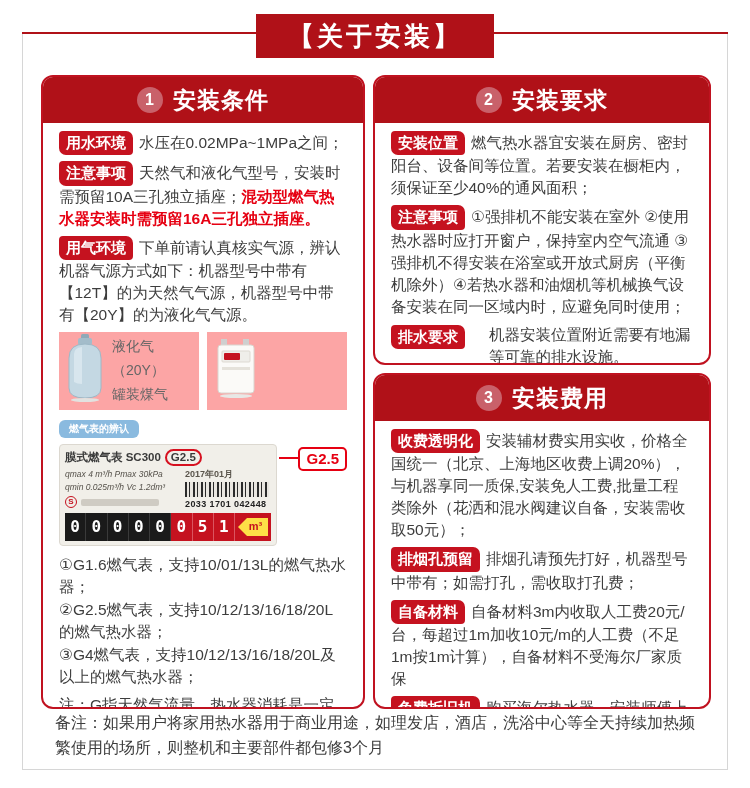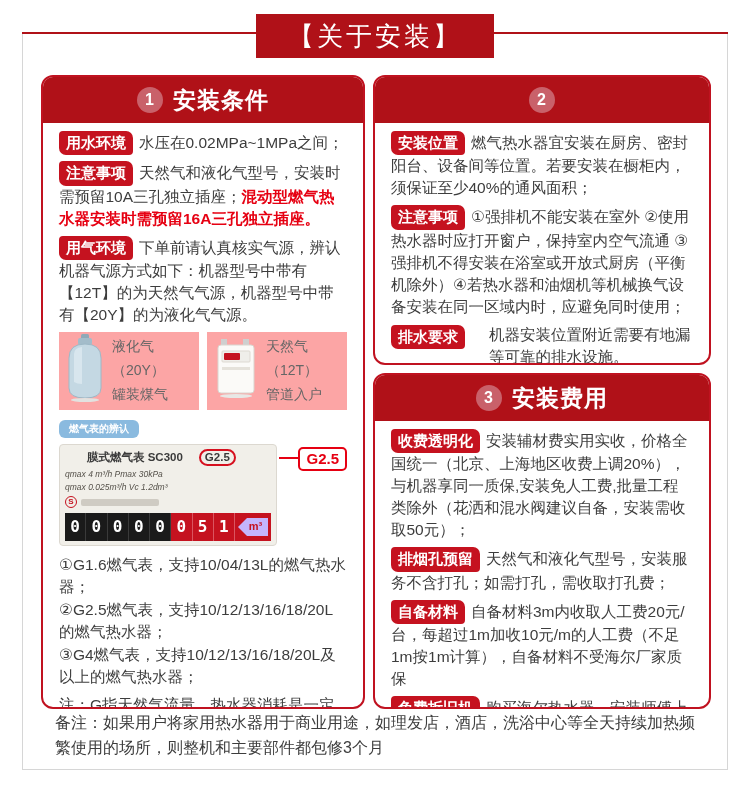--- a/index.html
+++ b/index.html
@@ -2,21 +2,21 @@
 <html><head>
 <meta charset="utf-8">
 <style>
   * { margin:0; padding:0; box-sizing:border-box; }
   html,body { width:750px; background:#fff; font-family:"Liberation Sans","DejaVu Sans",sans-serif; }
   .page { position:relative; width:750px; height:788px; overflow:hidden; background:#fff; }
 
   
   .top-line { position:absolute; left:22px; right:22px; top:32px; height:2px; background:#b01118; z-index:1; }
   .title-box { position:absolute; left:50%; transform:translateX(-50%); top:14px; width:238px; height:44px;
-               background:#b01118; color:#fff; font-size:26px; font-weight:normal; letter-spacing:3px;
+               background:#b01118; color:#fff; font-size:26px; font-weight:bold; letter-spacing:3px;
                display:flex; align-items:center; justify-content:center; z-index:2; }
 
   
   .container { position:absolute; left:22px; top:33px; width:706px; height:737px;
                border:1px solid #d6d6d6; border-top:none; background:#fff; }
 
   
   .panel { position:absolute; background:#fff; border:2px solid #c01220; border-radius:12px; overflow:hidden; }
   .panel-1 { left:18px;  top:42px;  width:324px; height:634px; }
   .panel-2 { left:350px; top:42px;  width:338px; height:290px; }
@@ -40,41 +40,41 @@
   .gas-label { font-size:14px; color:#666; line-height:1.7; }
 
   
   .blue-badge { display:inline-block; background:#8abadf; color:#fff; font-weight:bold; font-size:10px;
                 padding:2px 10px; border-radius:6px; margin:2px 0 6px; }
 
   
   .meter-wrap { position:relative; height:104px; margin-bottom:6px; }
   .meter { position:absolute; left:0; top:0; width:218px; height:102px; background:#f1efe9;
            border:1px solid #dcd8d0; border-radius:4px; padding:4px 5px; }
-  .meter-row1 { display:flex; align-items:center; gap:16px;margin-left:22px; }
+  .meter-row1 { display:flex; align-items:center; gap:4px; }
   .meter-name { font-size:11.5px; font-weight:bold; color:#3a3a3a; white-space:nowrap; }
   .meter-model { font-size:11.5px; font-weight:bold; color:#3a3a3a; border:2px solid #d6101f; border-radius:9px;
                  padding:0 4px; line-height:13px; }
   .meter-mid { display:flex; justify-content:space-between; margin-top:2px; }
   .meter-specs { font-size:8.5px; color:#55514a; line-height:1.55; font-style:italic; white-space:nowrap; }
   .brand-row { display:flex; align-items:center; gap:4px; margin-top:2px; }
   .logo-s { width:12px; height:12px; border:1px solid #c5121f; border-radius:50%; color:#c5121f; font-size:8px;
             font-weight:bold; display:flex; align-items:center; justify-content:center; font-style:normal; }
   .blur-bar { width:78px; height:7px; background:#cfcbc3; border-radius:2px; }
   .meter-right { text-align:left; width:86px; flex:none; }
   .meter-date { font-size:9px; color:#5a554c; font-weight:bold; margin-bottom:1px; }
   .barcode { width:84px; height:15px; background:repeating-linear-gradient(90deg,#2b2b2b 0 2px,#e9e6e0 2px 4px,#2b2b2b 4px 5px,#e9e6e0 5px 8px); }
   .barcode-num { font-size:9px; font-weight:bold; color:#222; letter-spacing:0.4px; margin-top:1px; }
   .counter { position:absolute; left:5px; right:5px; bottom:4px; height:28px; display:flex; }
   .dg { flex:1; display:flex; align-items:center; justify-content:center; color:#fff; font-weight:bold;
         font-size:16px; font-family:"DejaVu Sans Mono",monospace; }
   .dg.black { background:#1a1a1a; border-right:1px solid #3a3a3a; }
   .dg.red { background:#c5121f; border-right:1px solid #da5560; }
   .unit-cell { width:36px; background:#c5121f; display:flex; align-items:center; justify-content:center; }
-  .unit-tag { width:30px; height:18px; background:#c4b5fd; color:#c5121f; font-size:11px; font-weight:bold;
+  .unit-tag { width:30px; height:18px; background:#fde047; color:#c5121f; font-size:11px; font-weight:bold;
               display:flex; align-items:center; justify-content:center; padding-left:5px;
               clip-path:polygon(0 50%, 30% 0, 100% 0, 100% 100%, 30% 100%); }
   .callout-line { position:absolute; left:220px; top:13px; width:24px; height:2px; background:#e60012; }
   .callout-arrowhead { position:absolute; left:243px; top:9px; width:0; height:0;
                        border-left:7px solid #e60012; border-top:5px solid transparent; border-bottom:5px solid transparent; }
   .callout-box { position:absolute; right:0; top:3px; border:2px solid #e60012; color:#e60012; font-weight:bold;
                  font-size:15px; padding:0 6px; border-radius:5px; background:#fff; line-height:20px; }
 
   .meter-notes div { margin-bottom:1px; }
   .note { margin-top:6px; }
@@ -128,43 +128,44 @@
               <svg width="46" height="62" viewBox="0 0 46 62">
                 <rect x="8" y="2" width="6" height="8" fill="#cfcfcf"></rect>
                 <rect x="30" y="2" width="6" height="8" fill="#cfcfcf"></rect>
                 <rect x="5" y="8" width="36" height="48" rx="3" fill="#fbfaf8" stroke="#d9d6d0"></rect>
                 <rect x="9" y="14" width="28" height="11" rx="1" fill="#efeeea" stroke="#ddd9d2"></rect>
                 <rect x="11" y="16" width="16" height="7" rx="1" fill="#c5121f"></rect>
                 <rect x="9" y="30" width="28" height="3" fill="#e5e2db"></rect>
                 <ellipse cx="23" cy="59" rx="16" ry="2" fill="#e8e8e6"></ellipse>
               </svg>
             </span>
-            <div class="gas-label">
-              <div>天然气（12T）</div>
-              <div>管道入户</div>
-            </div>
           </div>
         </div>
 
         <div class="blue-badge">燃气表的辨认</div>
 
         <div class="meter-wrap">
           <div class="meter">
             <div class="meter-row1">
               <span class="meter-name">膜式燃气表 SC300</span>
               <span class="meter-model">G2.5</span>
             </div>
             <div class="meter-mid">
               <div class="meter-specs">
                 <div>qmax 4  m³/h  Pmax 30kPa</div>
-                <div>qmax 0.025m³/h  Vc 1.2dm³</div>
+                <div>qmin 0.025m³/h  Vc 1.2dm³</div>
                 <div class="brand-row">
                   <span class="logo-s">S</span>
                   <span class="blur-bar"></span>
                 </div>
+              </div>
+              <div class="meter-right">
+                <div class="meter-date">2017年01月</div>
+                <div class="barcode"></div>
+                <div class="barcode-num">2033 1701 042448</div>
               </div>
             </div>
             <div class="counter">
               <span class="dg black">0</span>
               <span class="dg black">0</span>
               <span class="dg black">0</span>
               <span class="dg black">0</span>
               <span class="dg black">0</span>
               <span class="dg red">0</span>
               <span class="dg red">5</span>
@@ -173,31 +174,32 @@
                 <span class="unit-tag">m³</span>
               </span>
             </div>
           </div>
           <div class="callout-line"></div>
           <div class="callout-arrowhead"></div>
           <div class="callout-box">G2.5</div>
         </div>
 
         <div class="meter-notes">
-          <div>①G1.6燃气表，支持10/04/13L的燃气热水器；</div>
+          <div>①G1.6燃气表，支持10/01/13L的燃气热水器；</div>
           <div>②G2.5燃气表，支持10/12/13/16/18/20L的燃气热水器；</div>
           <div>③G4燃气表，支持10/12/13/16/18/20L及以上的燃气热水器；</div>
         </div>
         <p class="note">注：G指天然气流量，热水器消耗是一定的，并非气表越大越耗气。</p>
       </div>
     </div>
 
     <div class="panel panel-2">
       <div class="panel-header">
         <span class="num-circle">2</span>
+        <span>安装要求</span>
       </div>
       <div class="panel-body">
         <p class="item">
           <span class="badge">安装位置</span><span>燃气热水器宜安装在厨房、密封阳台、设备间等位置。若要安装在橱柜内，须保证至少40%的通风面积；</span>
         </p>
         <p class="item">
           <span class="badge">注意事项</span><span>①强排机不能安装在室外  ②使用热水器时应打开窗户，保持室内空气流通  ③强排机不得安装在浴室或开放式厨房（平衡机除外）④若热水器和油烟机等机械换气设备安装在同一区域内时，应避免同时使用；</span>
         </p>
         <div class="item-flex">
           <span class="badge">排水要求</span>
@@ -209,21 +211,21 @@
     <div class="panel panel-3">
       <div class="panel-header">
         <span class="num-circle">3</span>
         <span>安装费用</span>
       </div>
       <div class="panel-body">
         <p class="item">
           <span class="badge">收费透明化</span><span>安装辅材费实用实收，价格全国统一（北京、上海地区收费上调20%），与机器享同一质保,安装免人工费,批量工程类除外（花洒和混水阀建议自备，安装需收取50元）；</span>
         </p>
         <p class="item">
-          <span class="badge">排烟孔预留</span><span>天然气和液化气型号，安装服务不含打孔；如需打孔，需收取打孔费；</span>
+          <span class="badge">排烟孔预留</span><span>排烟孔请预先打好，机器型号中带有；如需打孔，需收取打孔费；</span>
         </p>
         <p class="item">
           <span class="badge">自备材料</span><span>自备材料3m内收取人工费20元/台，每超过1m加收10元/m的人工费（不足1m按1m计算），自备材料不受海尔厂家质保</span>
         </p>
         <p class="item">
           <span class="badge">免费拆旧机</span><span>购买海尔热水器，安装师傅上门时会免费拆旧的燃气热水器、采暖炉（旧机不限品牌）。</span>
         </p>
       </div>
     </div>
 

